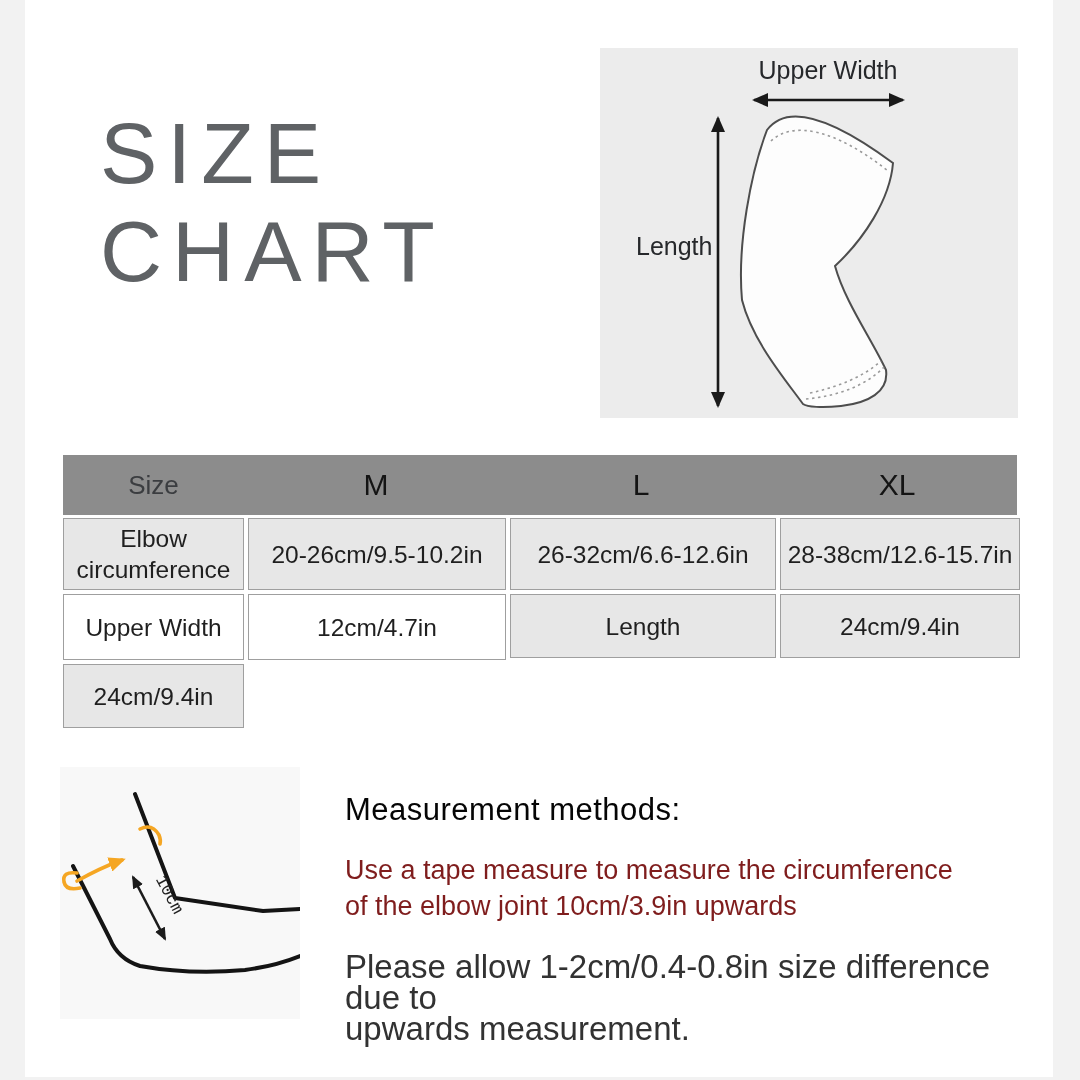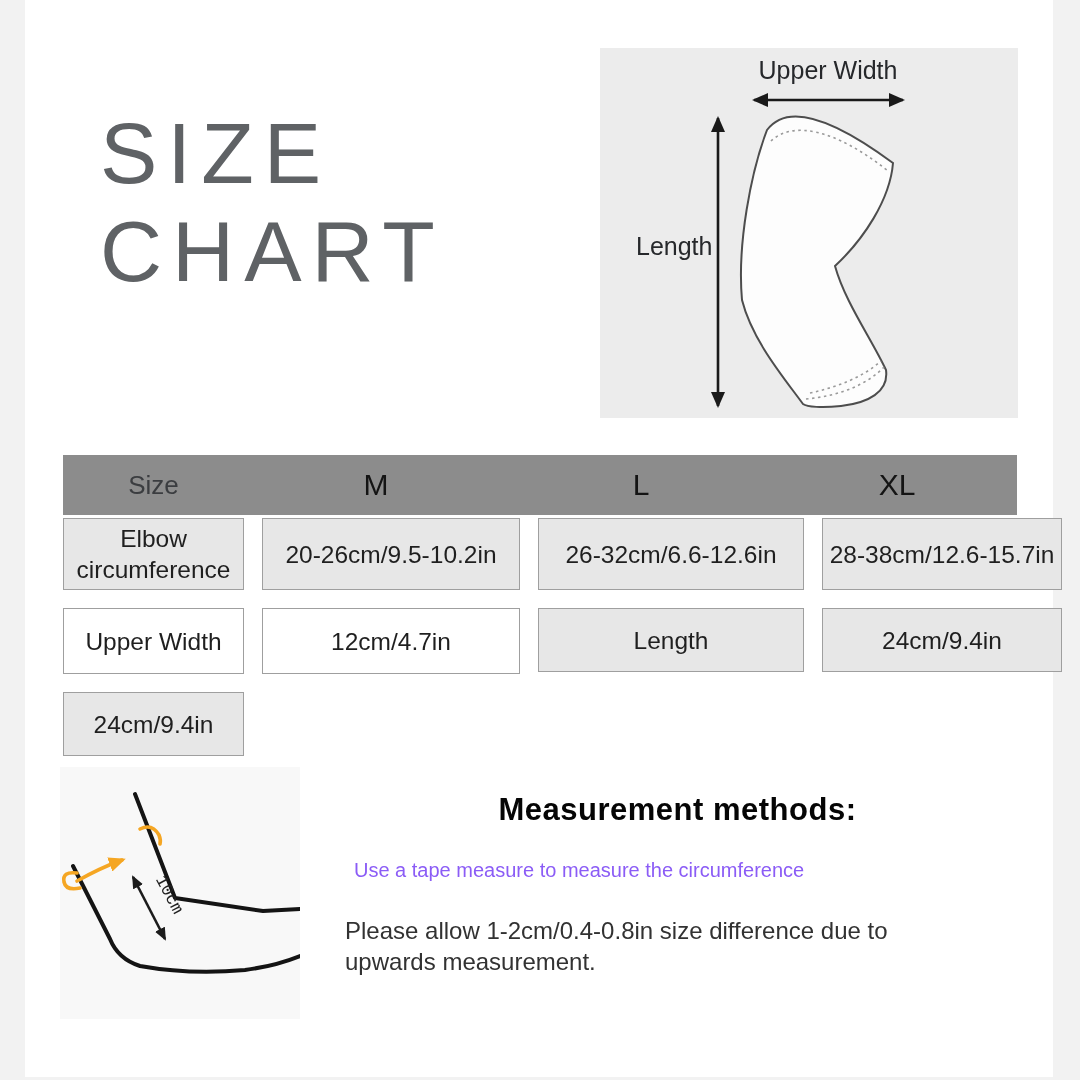--- a/index.html
+++ b/index.html
@@ -37,44 +37,44 @@
   .size-table{position:absolute;left:63px;top:455px;width:954px;}
   .thead{
     display:grid;grid-template-columns:181px 258px 266px 240px;gap:3px;
     background:#8c8c8c;height:60px;
   }
   .th{
     display:flex;align-items:center;justify-content:center;
     font-size:30px;color:#141414;
   }
   .th.size-col{font-size:26px;color:#3b3d40;}
-  .tbody{margin-top:3px;display:grid;grid-template-columns:181px 258px 266px 240px;gap:18px;background:#ffffff;}
+  .tbody{margin-top:3px;display:grid;grid-template-columns:181px 258px 266px 240px;gap:4px;background:#ffffff;}
   .td{
     border:1px solid #9f9f9f;
     display:flex;align-items:center;justify-content:center;
     text-align:center;font-size:24.5px;color:#1f1f1f;line-height:31px;
     padding:0 6px;box-sizing:border-box;
   }
   .row-gray .td, .td.bg-gray{background:#e7e7e7;}
   .td.bg-white{background:#ffffff;}
   .h-r1{height:72px;} .h-r2{height:66px;} .h-r3{height:64px;}
   
   .measure-panel{
     position:absolute;left:60px;top:767px;width:240px;height:252px;
     background:#f8f8f8;
   }
   .measure-text{position:absolute;left:345px;top:792px;width:665px;}
   .measure-heading{
-    margin:0;font-size:31px;font-weight:700;color:#050505;letter-spacing:0.5px;text-align:center;
+    margin:0;font-size:31px;font-weight:400;color:#050505;letter-spacing:0.5px;
   }
   .measure-body{
-    margin:24px 0 0 9px;font-size:20px;color:#8b5cf6;line-height:36px;
+    margin:24px 0 0 0;font-size:27px;color:#7f1d1d;line-height:36px;
   }
   .measure-note{
-    margin:27px 0 4px 0;font-size:24px;color:#323232;line-height:31px;
+    margin:27px 0 4px 0;font-size:33px;color:#323232;line-height:31px;
   }
 </style>
 </head>
 <body>
 
 <div class="card"></div>
 
 <div class="page-title">
   <div>SIZE</div>
   <div>CHART</div>
@@ -153,18 +153,19 @@
 
     <line x1="73" y1="110" x2="105" y2="172" stroke="#1c1c1c" stroke-width="2.6" marker-start="url(#ah-small)" marker-end="url(#ah-small)"></line>
     <text transform="translate(105,130) rotate(62)" text-anchor="middle" font-size="17" fill="#222222" font-family="Liberation Mono, monospace">10cm</text>
   </svg>
 </div>
 
 <div class="measure-text">
   <h2 class="measure-heading">Measurement methods:</h2>
   <p class="measure-body">
     <span>Use a tape measure to measure the circumference</span><br>
+    <span>of the elbow joint 10cm/3.9in upwards</span>
   </p>
   <p class="measure-note">
     <span>Please allow 1-2cm/0.4-0.8in size difference due to</span><br>
     <span>upwards measurement.</span>
   </p>
 </div>
 
 </body></html>

